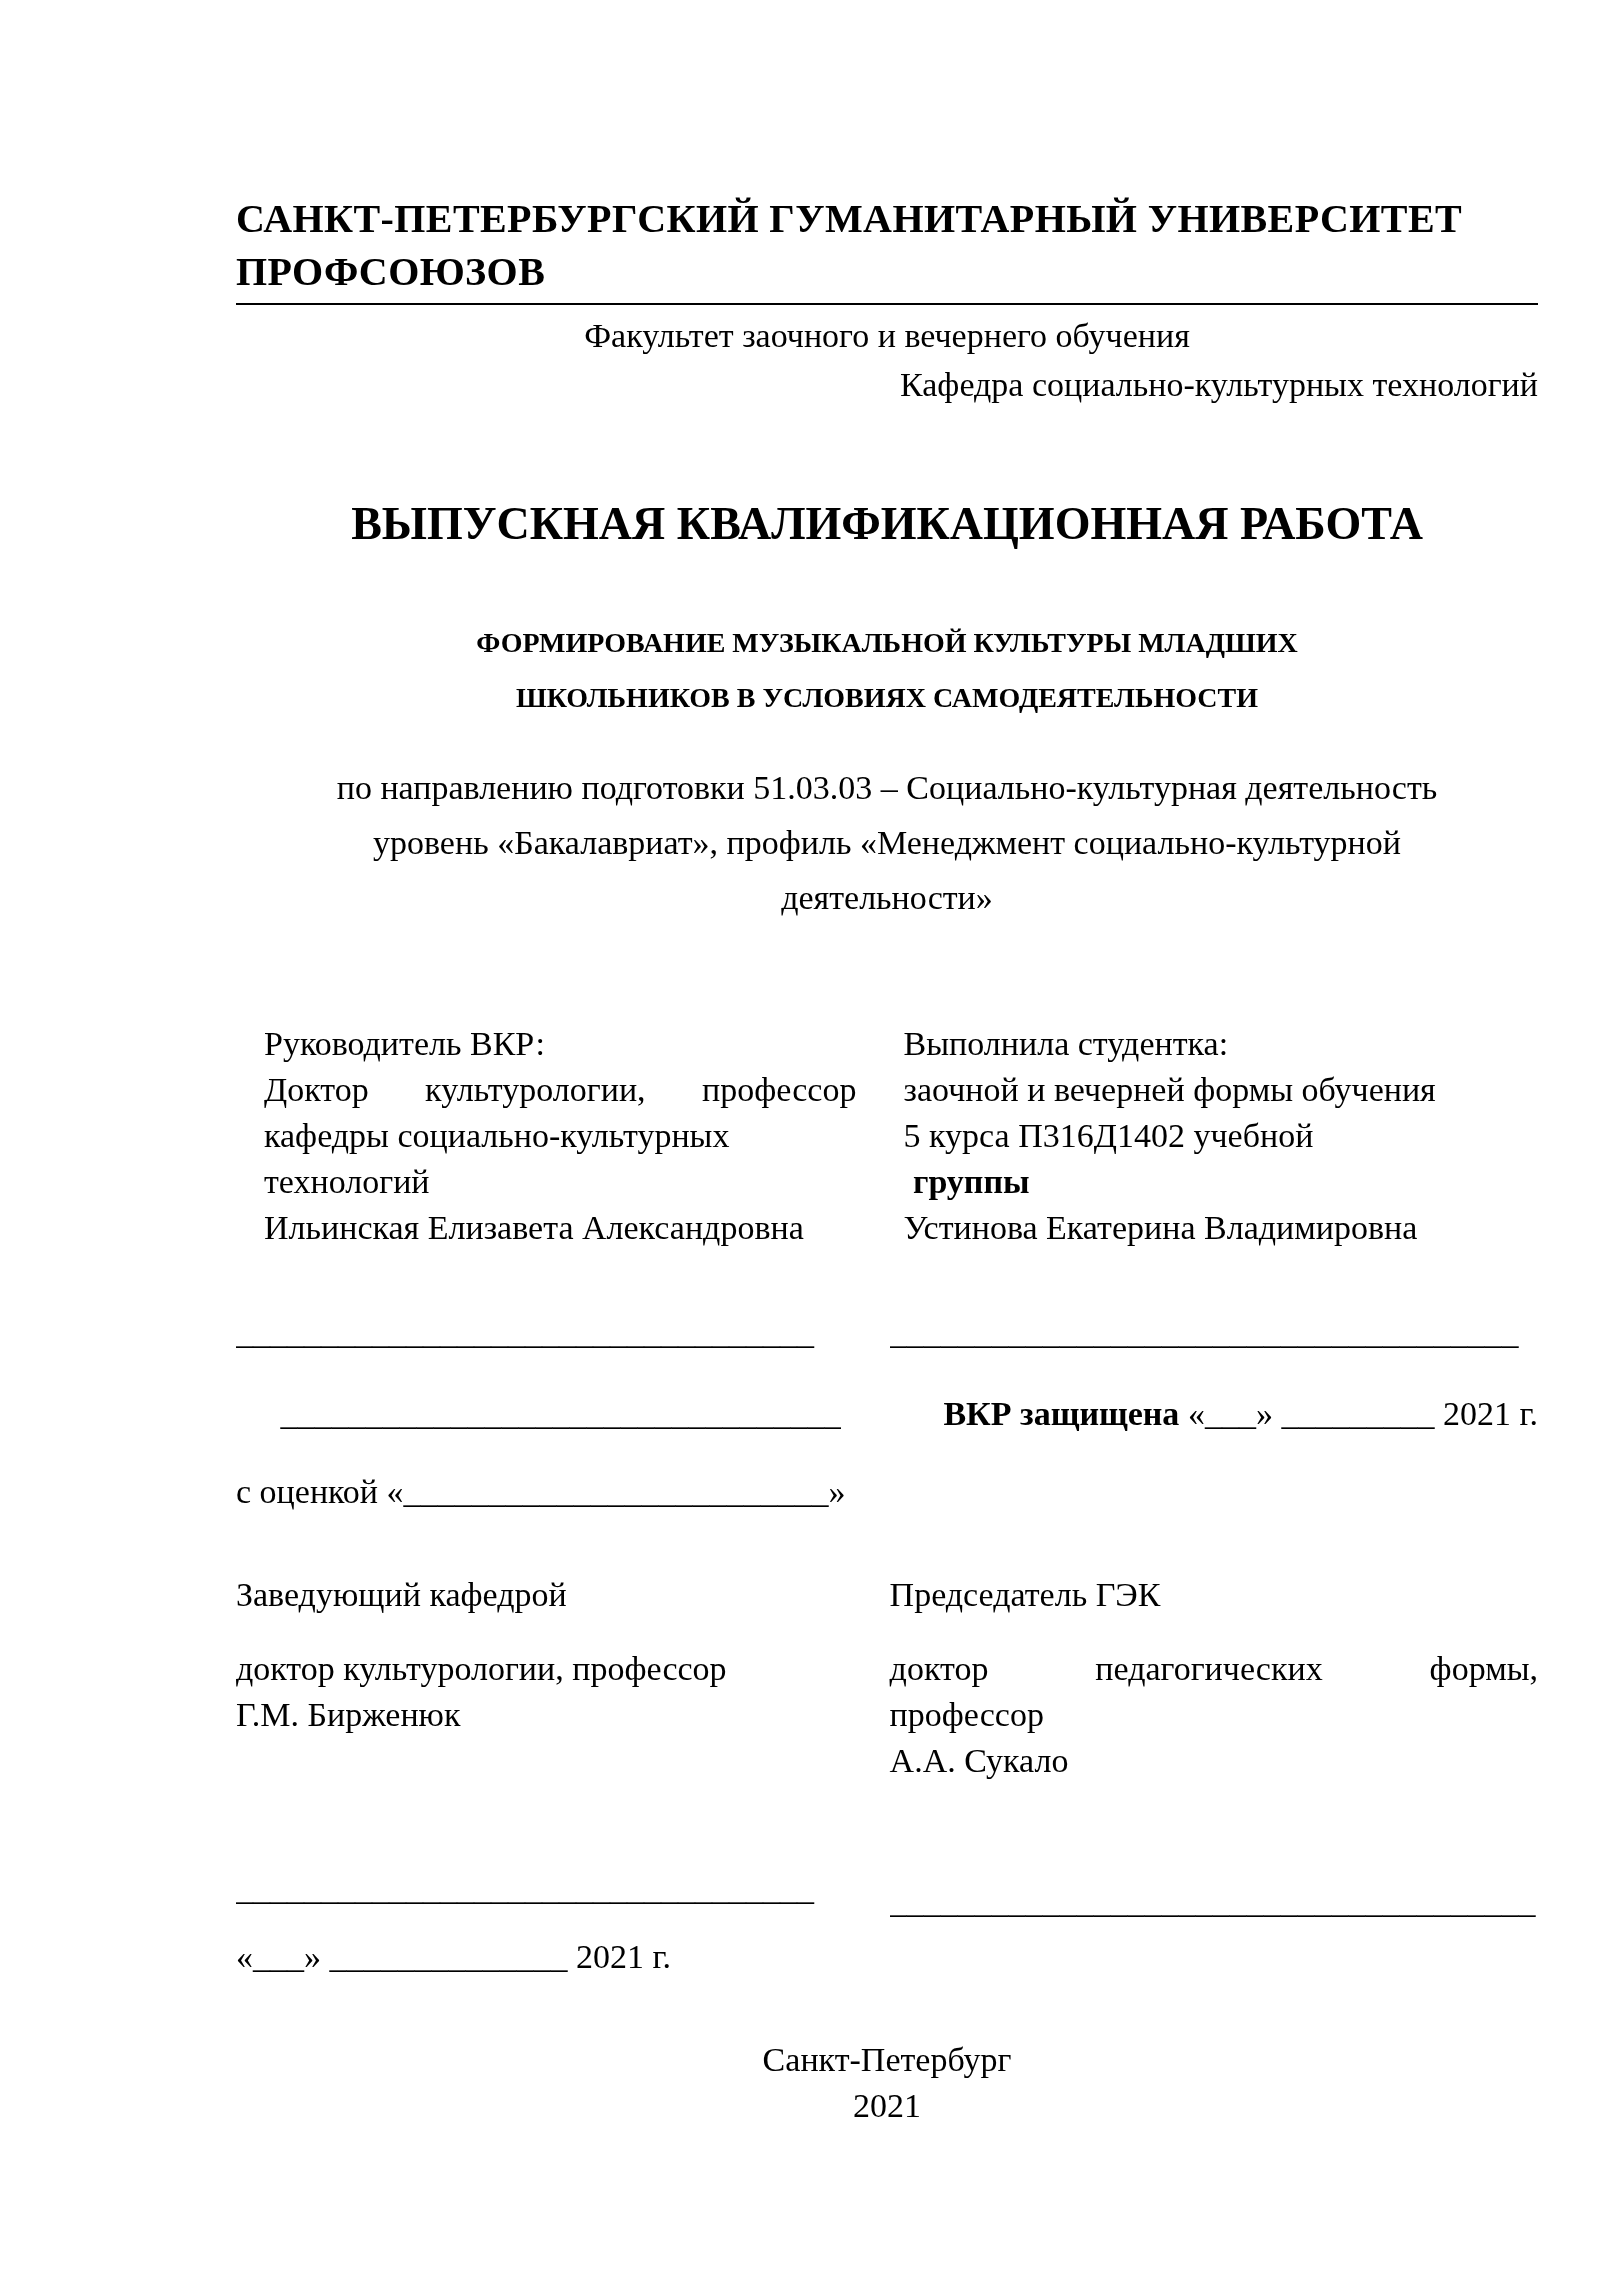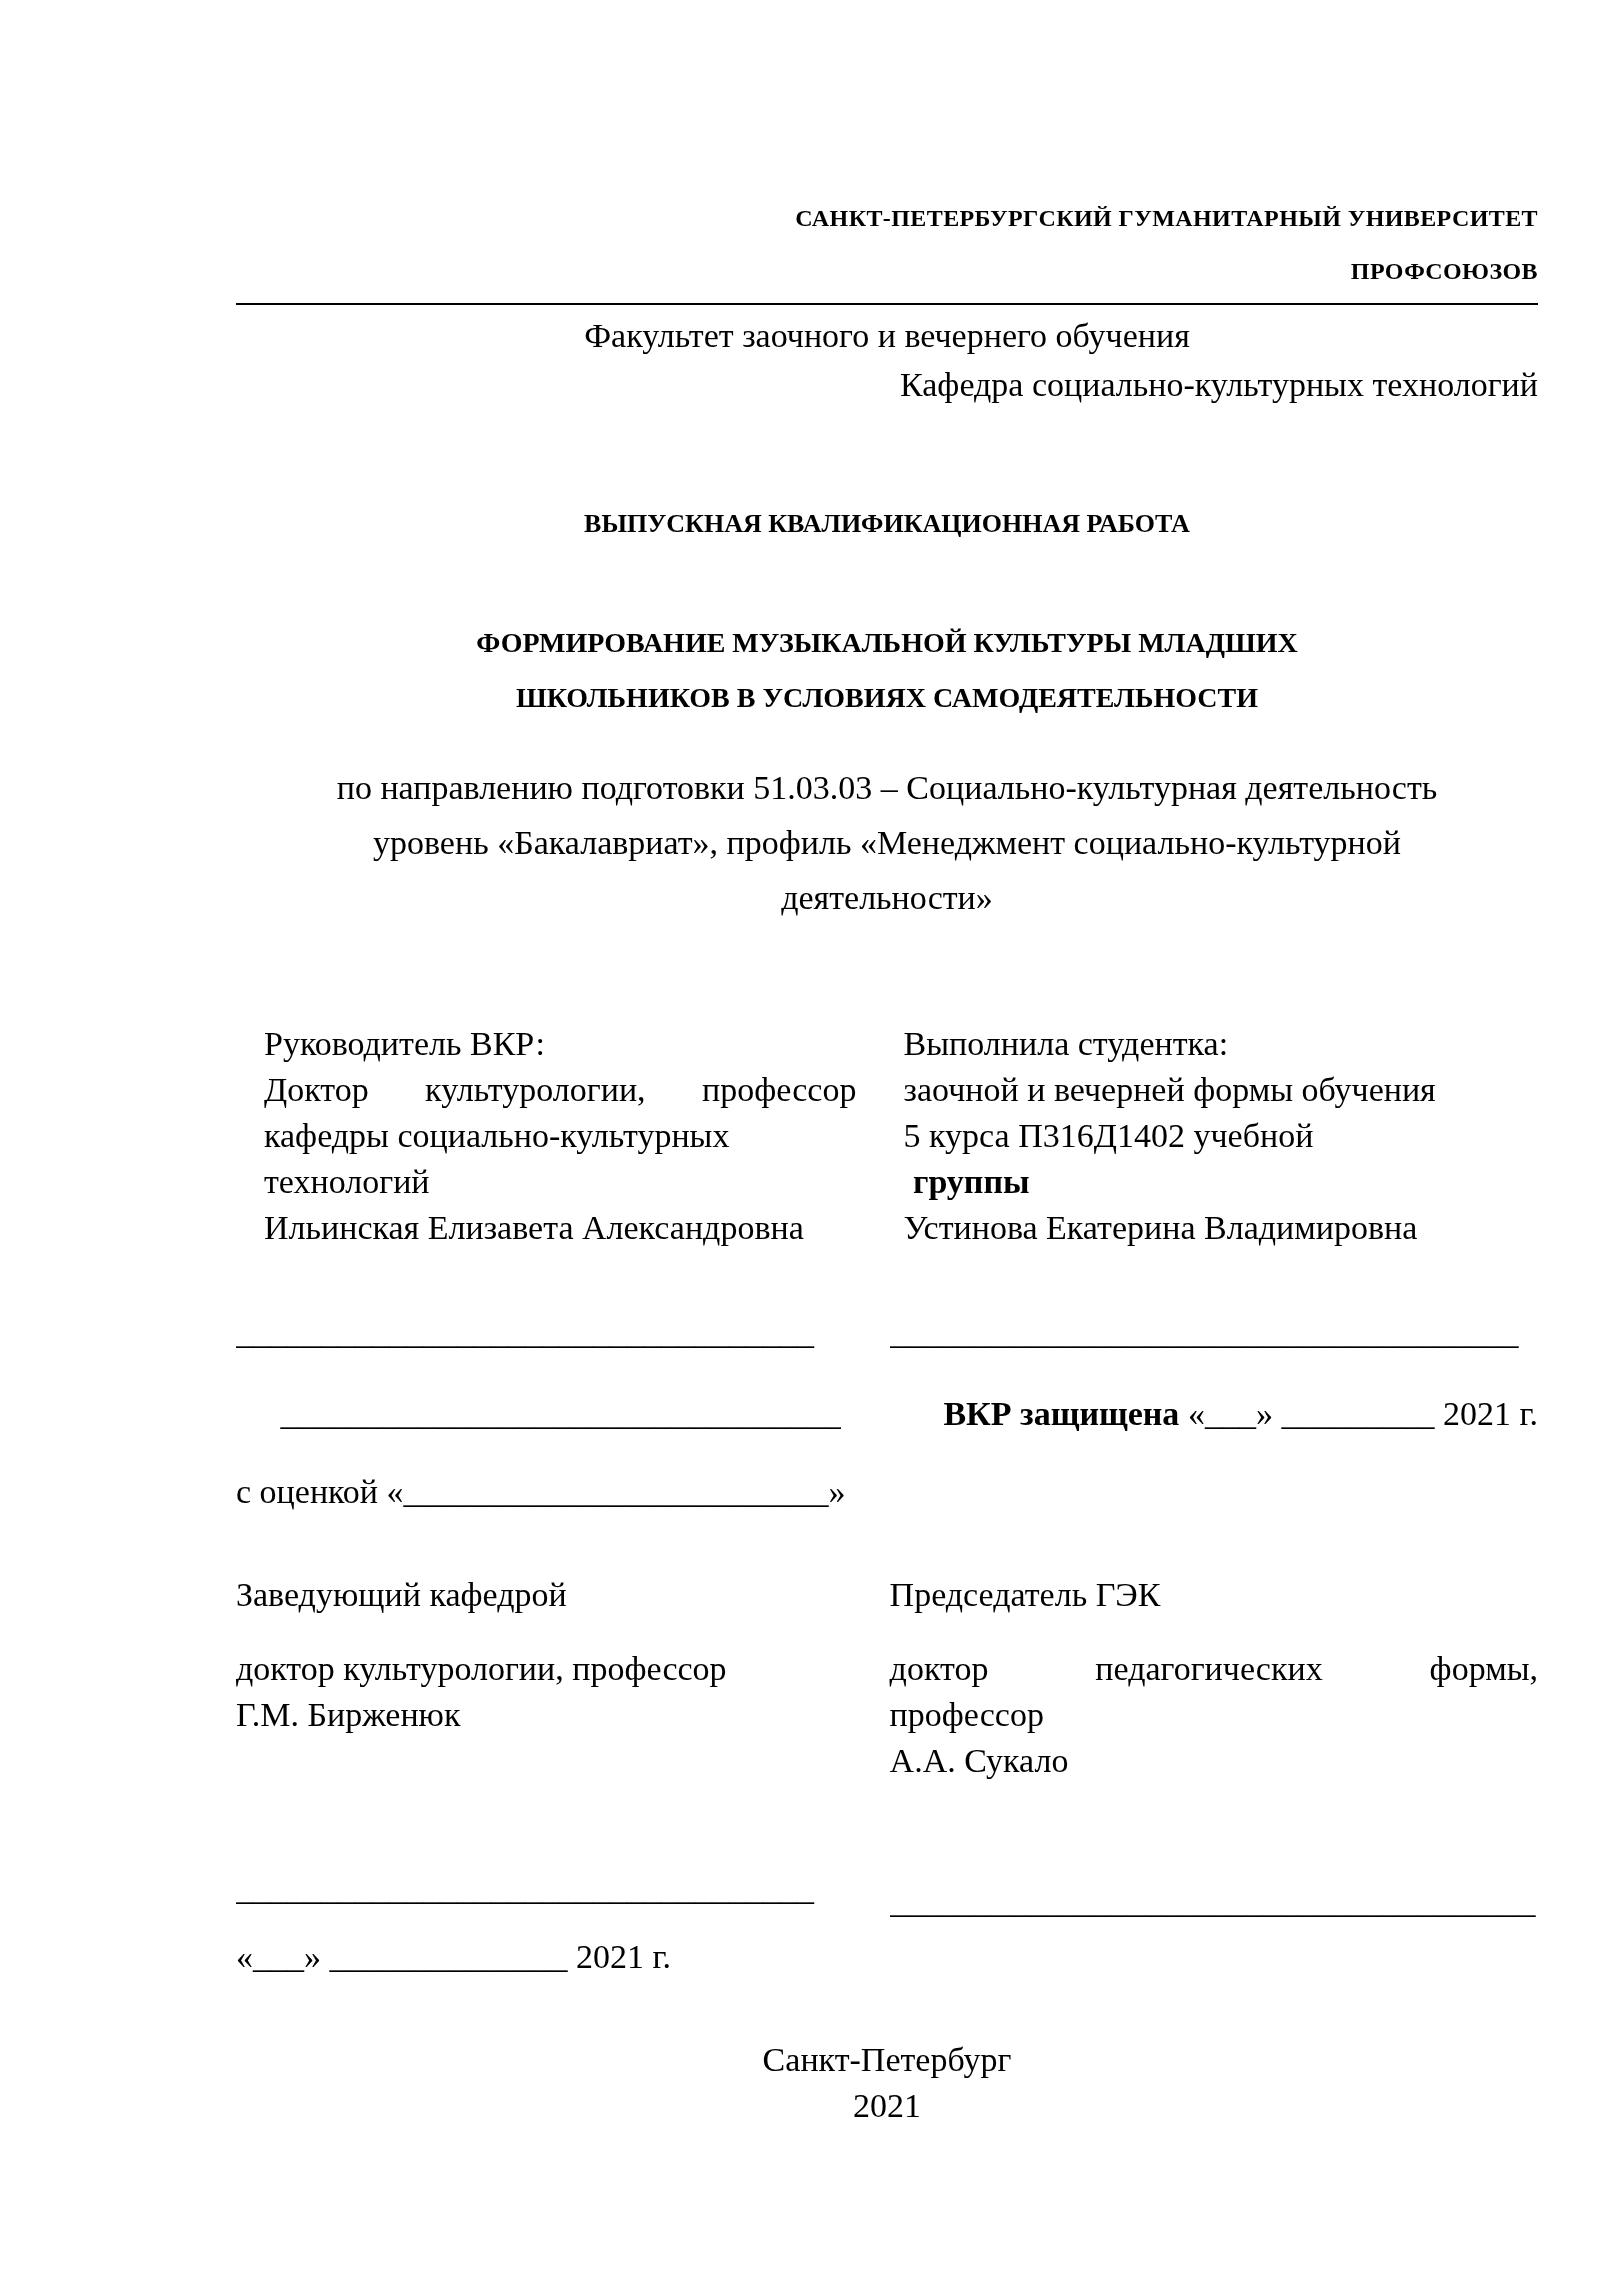--- a/index.html
+++ b/index.html
@@ -13,44 +13,44 @@
     font-size: 34px;
     overflow: hidden;
   }
   .page {
     width: 100%;
     height: 100%;
     padding: 192px 85px 0 236px;
   }
   .university {
     font-weight: bold;
-    font-size: 24px;
+    font-size: 40px;
     line-height: 53px;
-    text-align: right;
+    text-align: left;
     letter-spacing: 0.4px;
   }
   .rule {
     border: none;
     border-top: 2.4px solid #000;
     margin: 4.7px 0 6.3px 0;
     height: 0;
   }
   .faculty {
     text-align: center;
     line-height: 49px;
   }
   .department {
     text-align: right;
     line-height: 49px;
   }
   .work-type {
     margin-top: 90px;
     text-align: center;
     font-weight: bold;
-    font-size: 26px;
+    font-size: 46px;
     line-height: 49px;
   }
   .thesis-title {
     margin-top: 67px;
     text-align: center;
     font-weight: bold;
     font-size: 28px;
     line-height: 55px;
   }
   .program {

